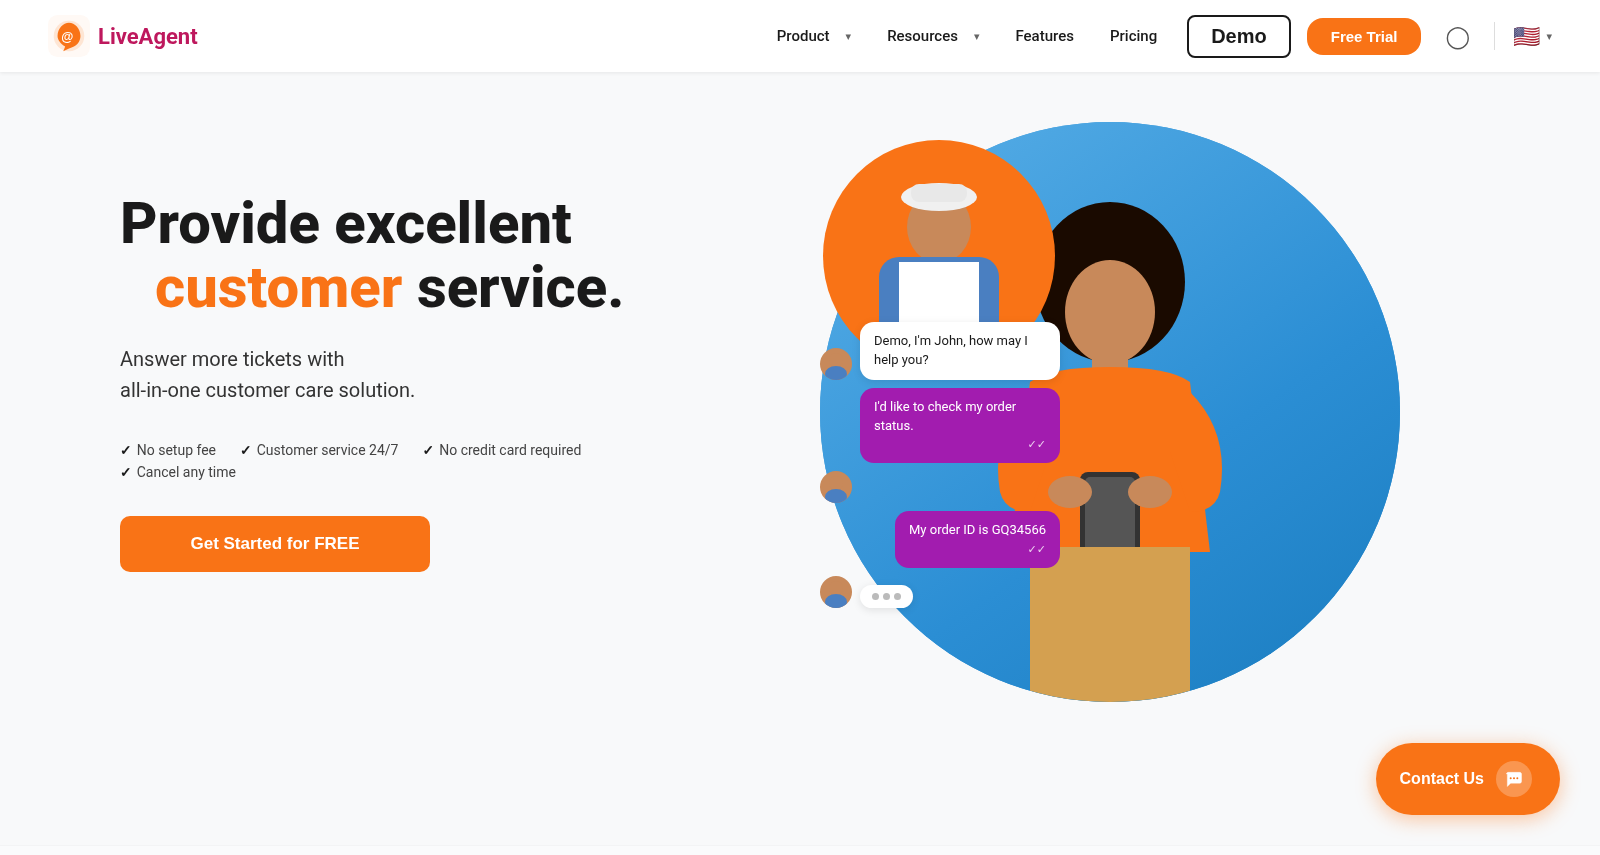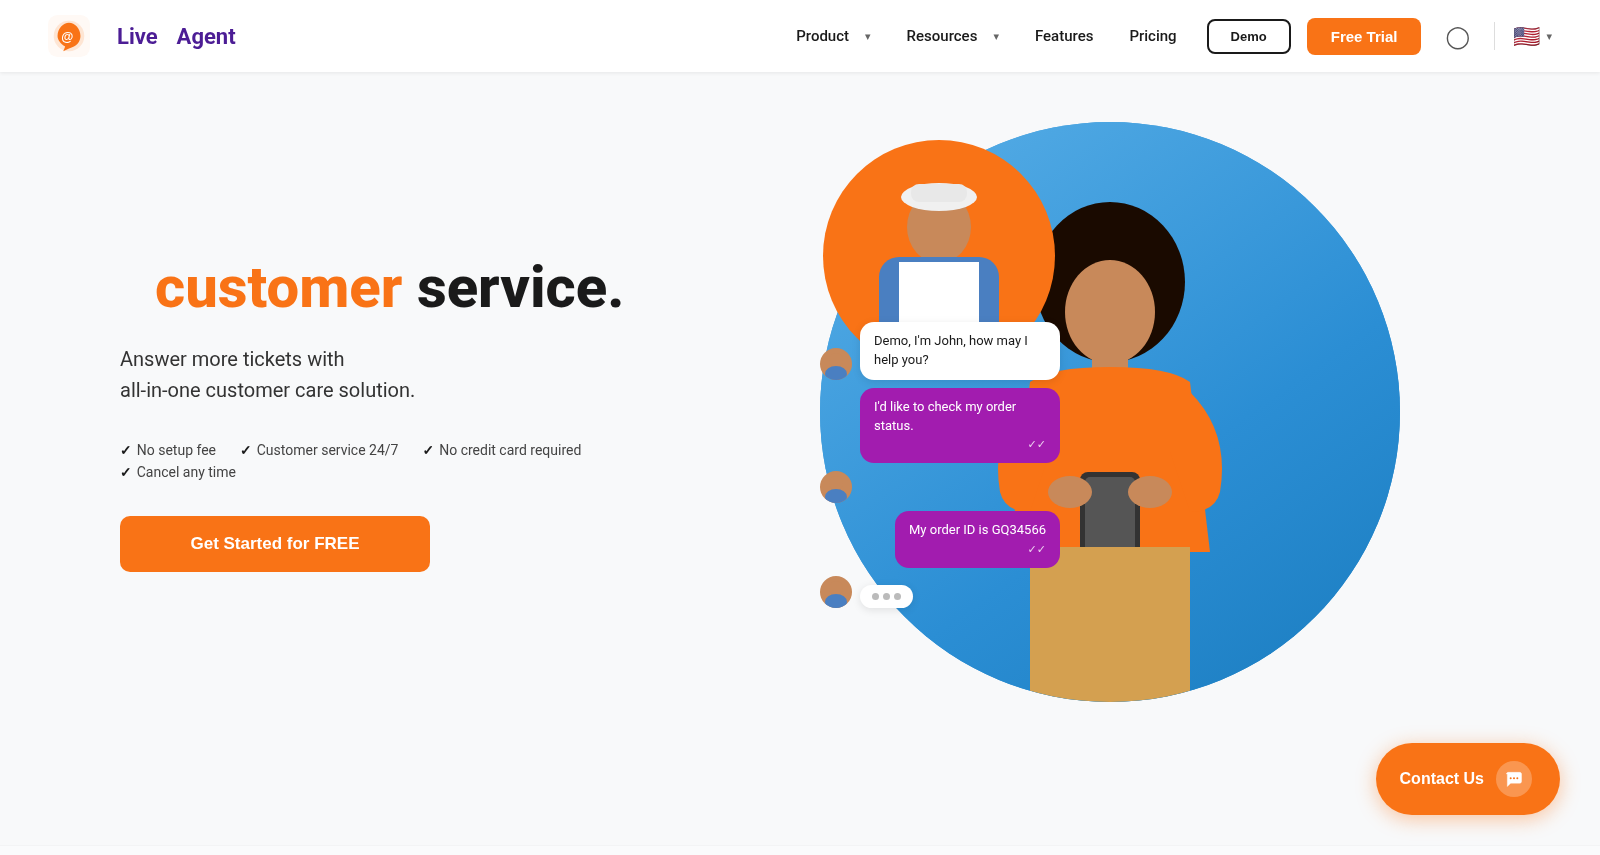--- a/index.html
+++ b/index.html
@@ -18,36 +18,36 @@
     .logo-wrap {
       display: flex; align-items: center; gap: 8px; text-decoration: none;
       margin-right: auto;
     }
     .logo-icon {
       width: 42px; height: 42px;
     }
     .logo-text {
       font-size: 22px; font-weight: 700; color: #1a1a1a;
     }
-    .logo-text span { color: #4c1d95; margin-left: 19px; }
+    .logo-text span { color: #be185d; }
     .nav-links {
       display: flex; align-items: center; gap: 8px;
     }
     .nav-link {
       font-size: 15px; font-weight: 500; color: #1a1a1a; text-decoration: none;
       padding: 8px 14px; display: flex; align-items: center; gap: 16px; cursor: pointer;
     }
     .chevron { font-size: 11px; color: #666; }
     .btn-demo {
       border: 2px solid #1a1a1a; border-radius: 8px; padding: 8px 22px;
-      font-size: 13px; font-weight: 600; color: #1a1a1a; background: transparent;
+      font-size: 20px; font-weight: 600; color: #1a1a1a; background: transparent;
       cursor: pointer; margin-left: 8px;
     }
     .btn-free-trial {
-      background: #f97316; color: #fff; border: none; border-radius: 8px;
+      background: #f97316; color: #fff; border: none; border-radius: 16px;
       padding: 10px 24px; font-size: 15px; font-weight: 700; cursor: pointer;
       margin-left: 8px;
     }
     .nav-user { font-size: 22px; color: #555; margin-left: 16px; cursor: pointer; }
     .nav-divider { width: 1px; height: 28px; background: #ddd; margin: 0 12px; }
     .nav-lang {
       display: flex; align-items: center; gap: 6px; cursor: pointer; font-size: 15px; color: #333;
     }
 
     
@@ -253,21 +253,21 @@
         <span class="chevron">▾</span>
       </div>
     </div>
   </div>
 </nav>
 
 <section class="hero">
 
   <div class="hero-left">
     <h1 class="hero-title">
-      <br>
+      <span>Provide excellent</span><br>
       <span class="highlight">customer</span> <span>service.</span>
     </h1>
     <p class="hero-subtitle">
       Answer more tickets with<br>all-in-one customer care solution.
     </p>
     <div class="hero-checks">
       <span class="hero-check">
         <span class="tick">✓</span>
         <span>No setup fee</span>
       </span>

